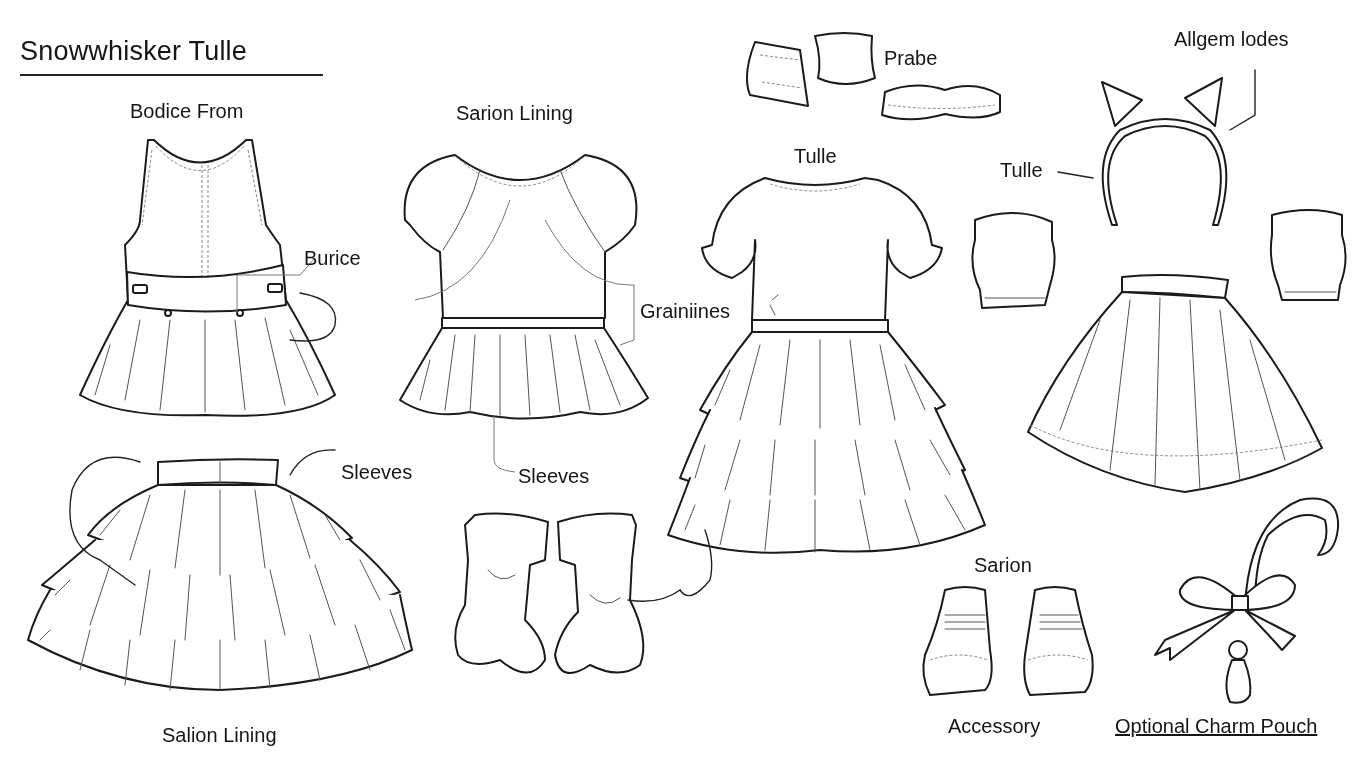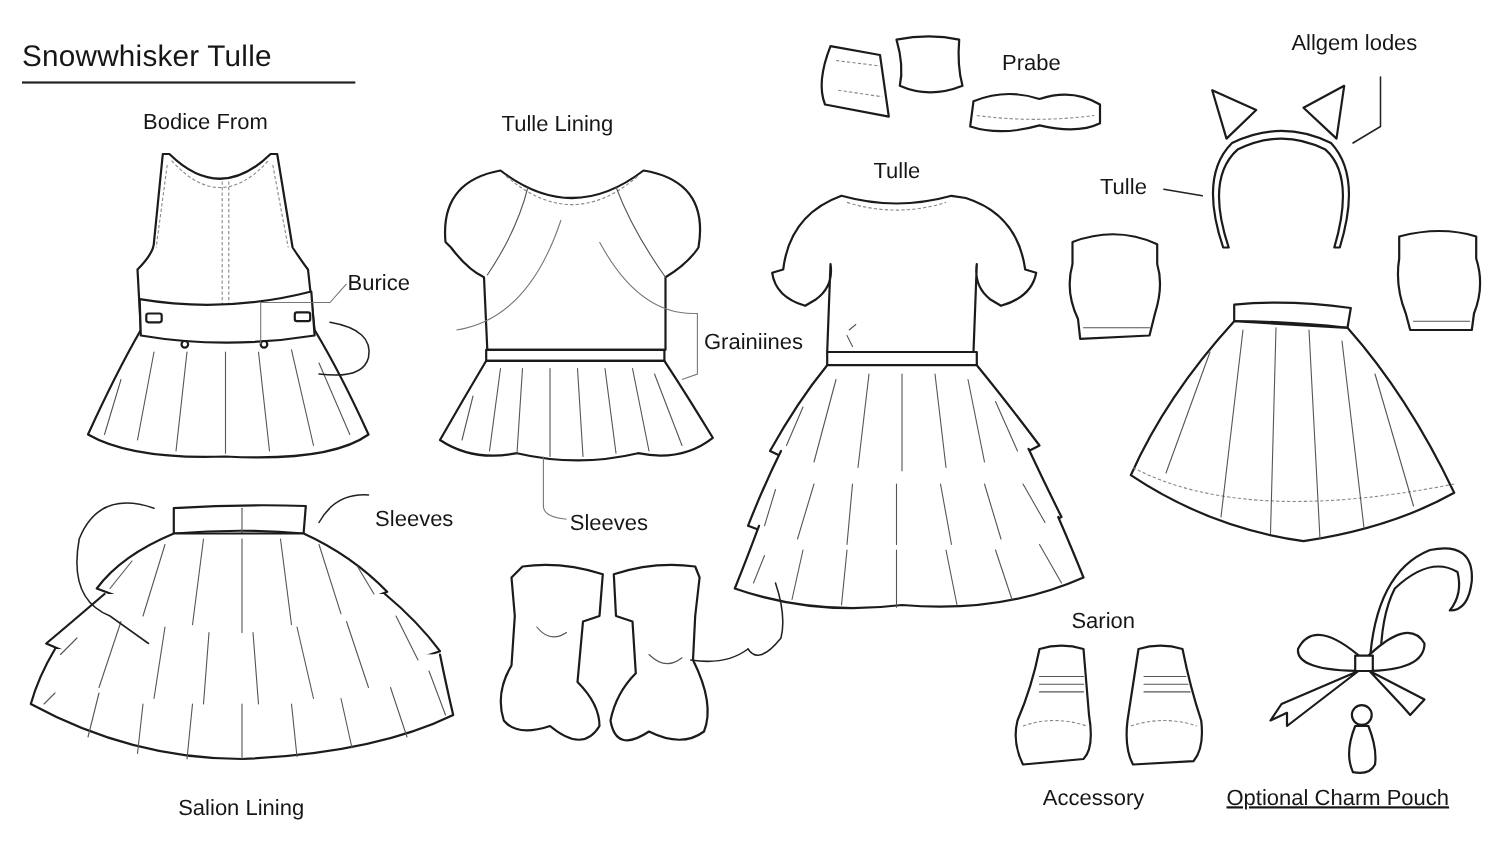--- a/index.html
+++ b/index.html
@@ -128,29 +128,29 @@
     <path class="ln" d="M1240,600 Q1280,560 1295,585 Q1295,610 1240,610 Z"></path>
     <rect class="ln" x="1232" y="596" width="16" height="14"></rect>
     <path class="ln" d="M1235,610 L1165,640 L1155,655 L1170,648 L1170,660 Z"></path>
     <path class="ln" d="M1245,610 L1295,636 L1282,650 L1275,642 Z"></path>
     <circle class="ln" cx="1238" cy="650" r="9"></circle>
     <path class="ln" d="M1232,660 Q1222,685 1230,702 Q1245,705 1250,695 Q1252,680 1244,660 Z"></path>
   </g>
 </svg>
 
 <div class="label" style="left:130px;top:100px;">Bodice From</div>
-<div class="label" style="left:316px;top:247px;text-align:right;">Burice</div>
+<div class="label" style="left:304px;top:247px;text-align:right;">Burice</div>
 
-<div class="label" style="left:456px;top:102px;">Tulle Lining</div>
+<div class="label" style="left:456px;top:102px;">Sarion Lining</div>
 <div class="label" style="left:640px;top:300px;">Grainiines</div>
 <div class="label" style="left:518px;top:465px;">Sleeves</div>
 
 <div class="label" style="left:794px;top:145px;">Tulle</div>
 
-<div class="label" style="left:884px;top:47px;margin-left:27px;">Prabe</div>
+<div class="label" style="left:884px;top:47px;">Prabe</div>
 
 <div class="label" style="left:1174px;top:28px;">Allgem lodes</div>
 <div class="label" style="left:1000px;top:159px;">Tulle</div>
 
 <div class="label" style="left:162px;top:724px;">Salion Lining</div>
 <div class="label" style="left:341px;top:461px;">Sleeves</div>
 
 <div class="label" style="left:974px;top:554px;">Sarion</div>
 <div class="label" style="left:948px;top:715px;">Accessory</div>
 

